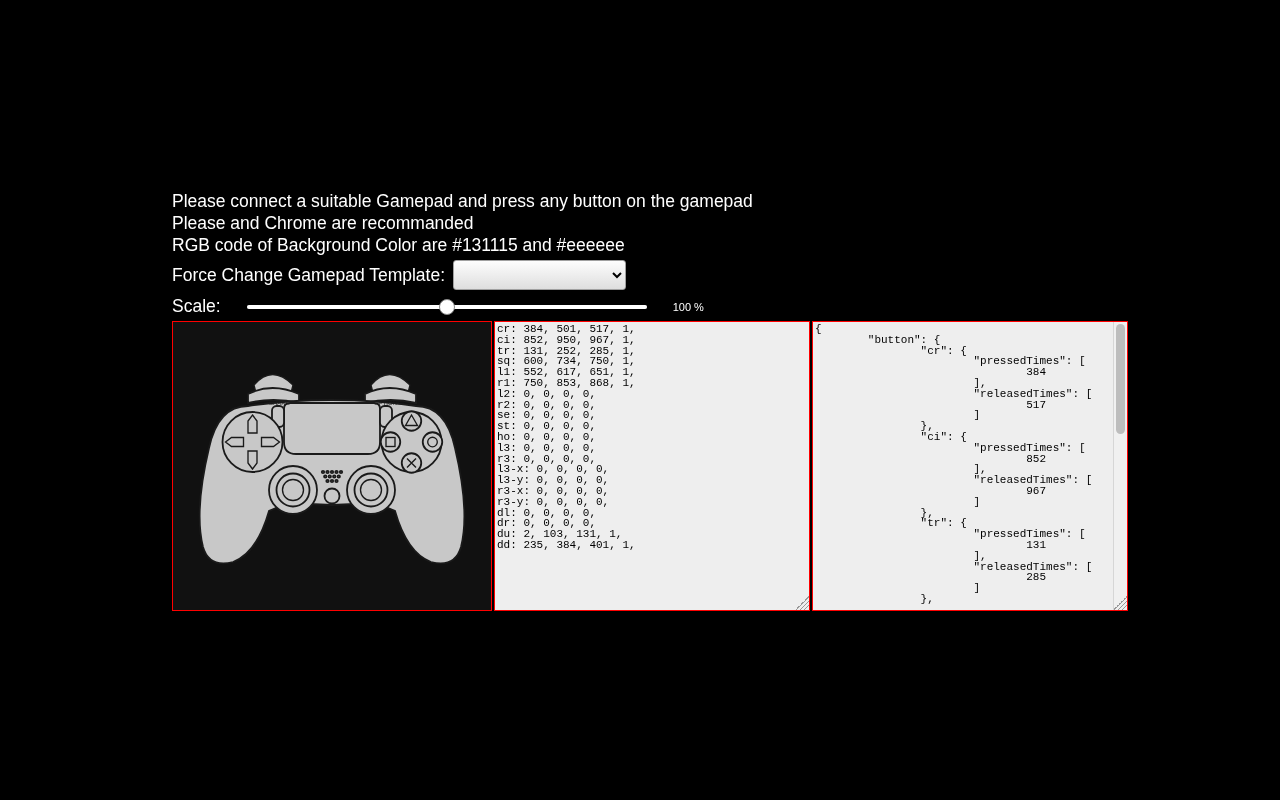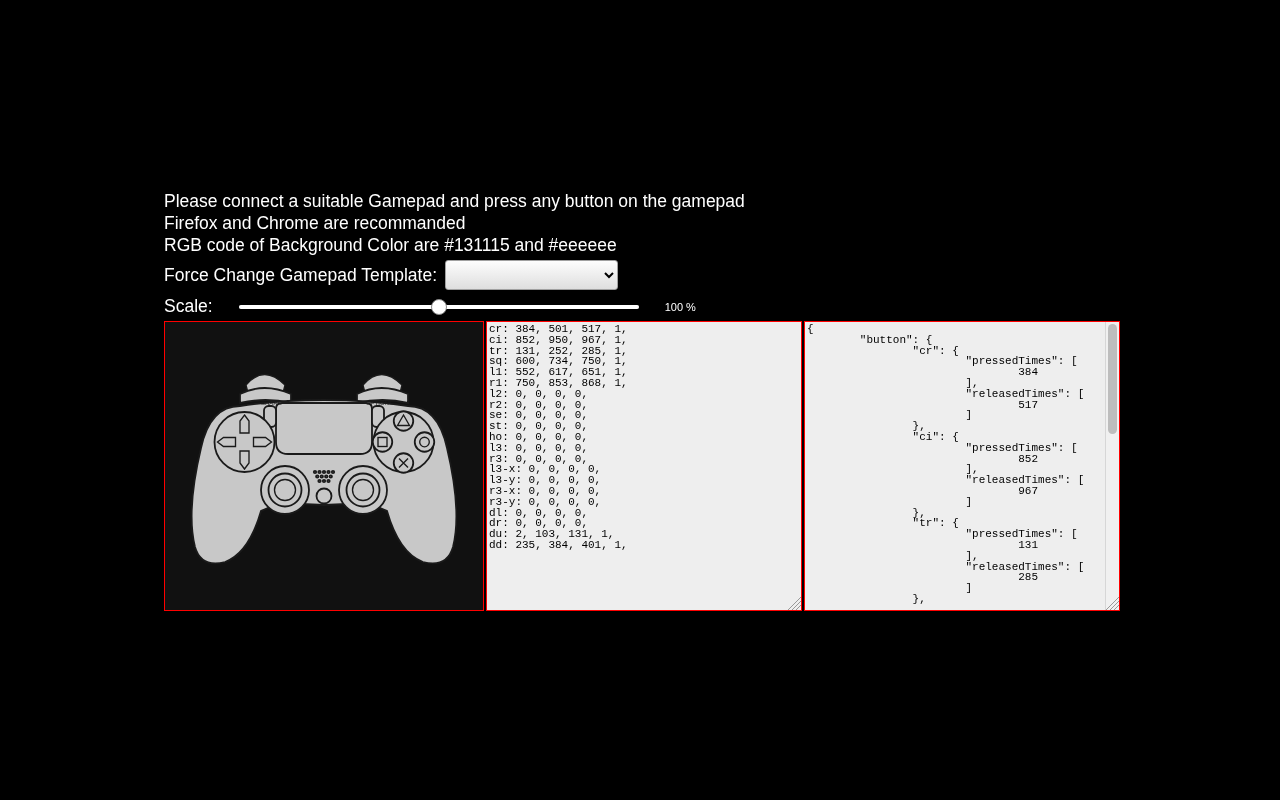--- a/index.html
+++ b/index.html
@@ -5,21 +5,21 @@
   * { box-sizing: border-box; }
   html, body {
     margin: 0; padding: 0;
     width: 1280px; height: 800px;
     background: #000;
     font-family: Arial, Helvetica, sans-serif;
     overflow: hidden;
   }
   .stage {
     position: absolute;
-    left: 164px; top: 190px;
+    left: 172px; top: 190px;
     width: 960px;
     color: #fff;
   }
   .info-line {
     font-size: 17.5px;
     line-height: 22px;
     margin: 0;
   }
   .template-row {
     display: flex;
@@ -163,21 +163,21 @@
     stroke: none;
   }
   .ds4 .nolabelfill { fill: none; }
   .ds4 .speaker { fill: #1a1a1a; stroke: none; }
 </style>
 </head>
 <body>
 
 <div class="stage">
   <p class="info-line">Please connect a suitable Gamepad and press any button on the gamepad</p>
-  <p class="info-line">Firefox and Chrome are recommanded</p>
+  <p class="info-line">Please and Chrome are recommanded</p>
   <p class="info-line">RGB code of Background Color are #131115 and #eeeeee</p>
 
   <div class="template-row">
     <label>Force Change Gamepad Template:</label>
     <select class="template-select">
       <option>Auto</option>
     </select>
   </div>
 
   <div class="scale-row">

